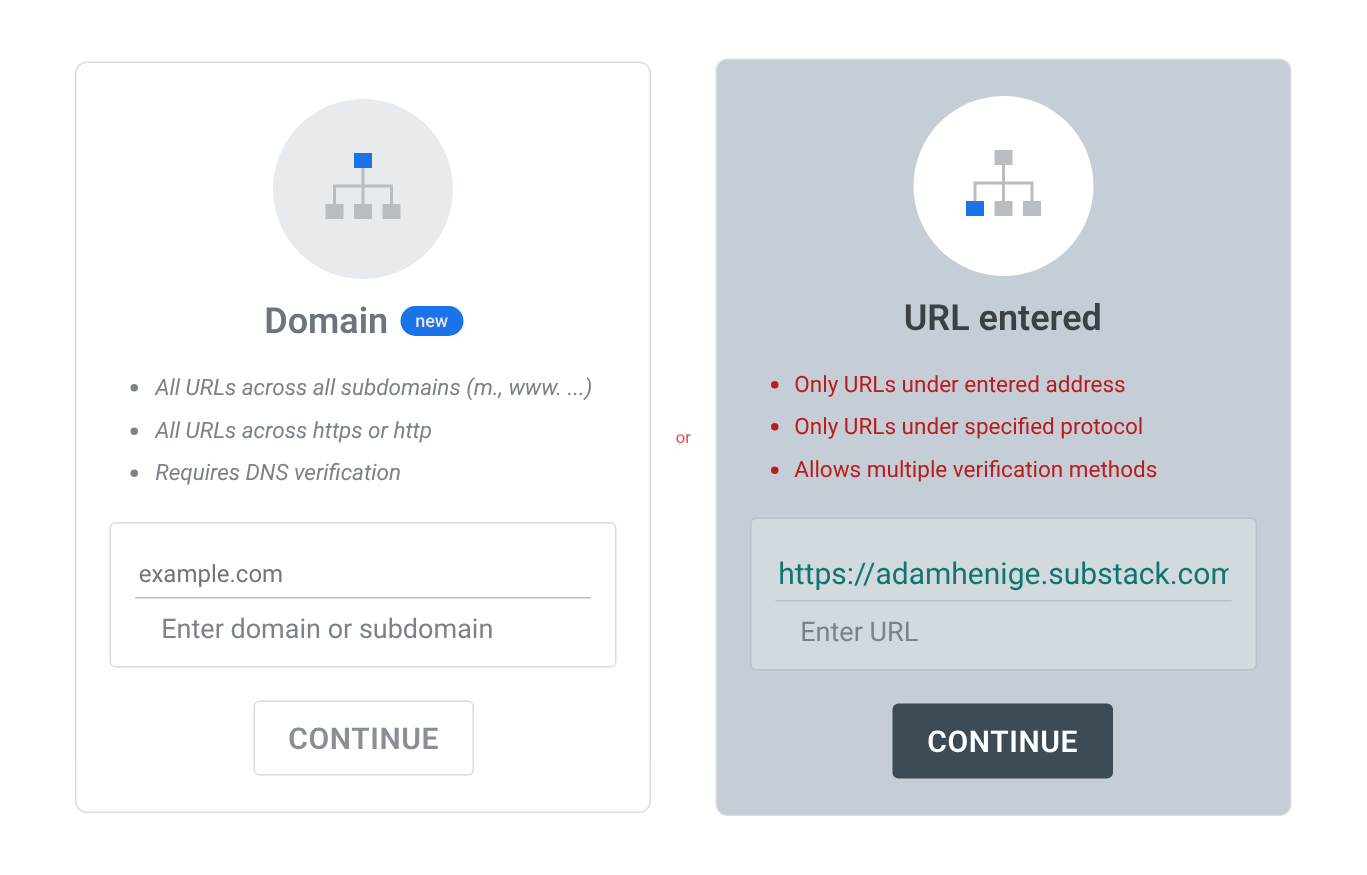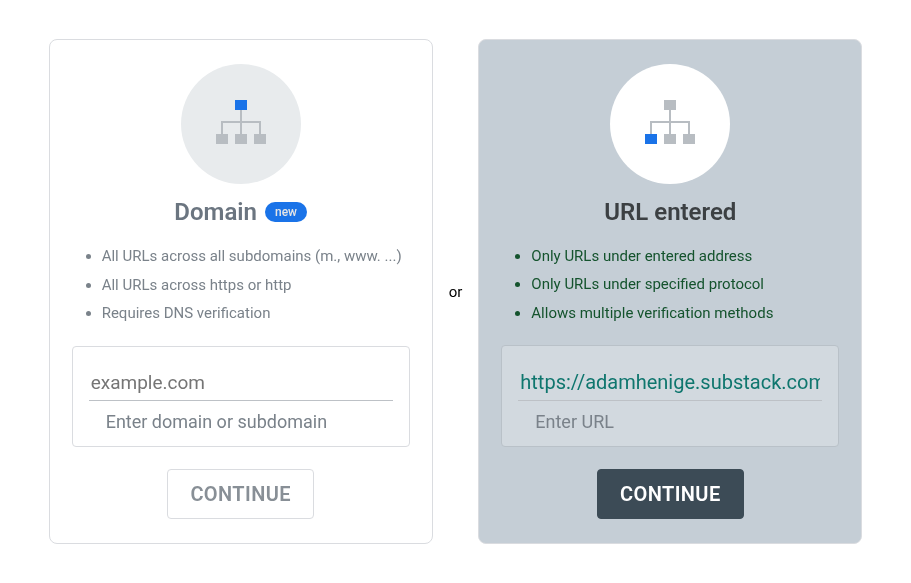--- a/index.html
+++ b/index.html
@@ -45,53 +45,53 @@
       padding: 3px 10px; border-radius: 12px;
     }
     .bullets {
       list-style: disc;
       padding-left: 30px;
       align-self: stretch;
       font-size: 15px;
       line-height: 1.9;
       margin-bottom: 18px;
     }
-    .card:not(.selected) .bullets { color: #7a828a; }
-    .card.selected .bullets { color: #14532d; }
+    .card:not(.selected) .bullets { color: #7a828a; font-style: italic; }
+    .card.selected .bullets { color: #b91c1c; }
     .input-box {
       border: 1px solid #dadce0;
       border-radius: 4px;
       padding: 20px 16px 14px;
       align-self: stretch;
       margin-bottom: 22px;
     }
     .card.selected .input-box { background: #d2d9df; border-color: #b9c1c8; }
     .field {
       width: 100%;
       border: none; border-bottom: 1px solid #bdc1c6;
       background: transparent;
-      font-size: 19px; color: #6d28d9;
+      font-size: 16px; color: #6d28d9;
       padding: 4px 2px 6px; outline: none;
       font-family: inherit;
     }
     .field.has-value { color: #0f766e; font-size: 20px; }
     .helper { font-size: 18px; color: #7a828a; margin-top: 10px; margin-left: 17px; }
     .btn {
       border: 1px solid #dadce0;
       background: #fff;
       color: #888f96;
       font-size: 20px; font-weight: 600;
       letter-spacing: 0.4px;
       padding: 12px 22px;
       border-radius: 4px;
       cursor: pointer;
       font-family: inherit;
     }
     .btn.primary { background: #3c4b56; color: #fff; border-color: #3c4b56; }
-    .or { color: #000000; font-size: 15px; }
+    .or { color: #ef4444; font-size: 11px; }
     .sm-icon { width: 62px; height: 56px; }
   </style>
 </head>
 <body>
 
 <div class="wrap">
 
   <div class="card">
     <div class="icon-circle">
       <svg class="sm-icon" viewBox="0 0 62 56">

